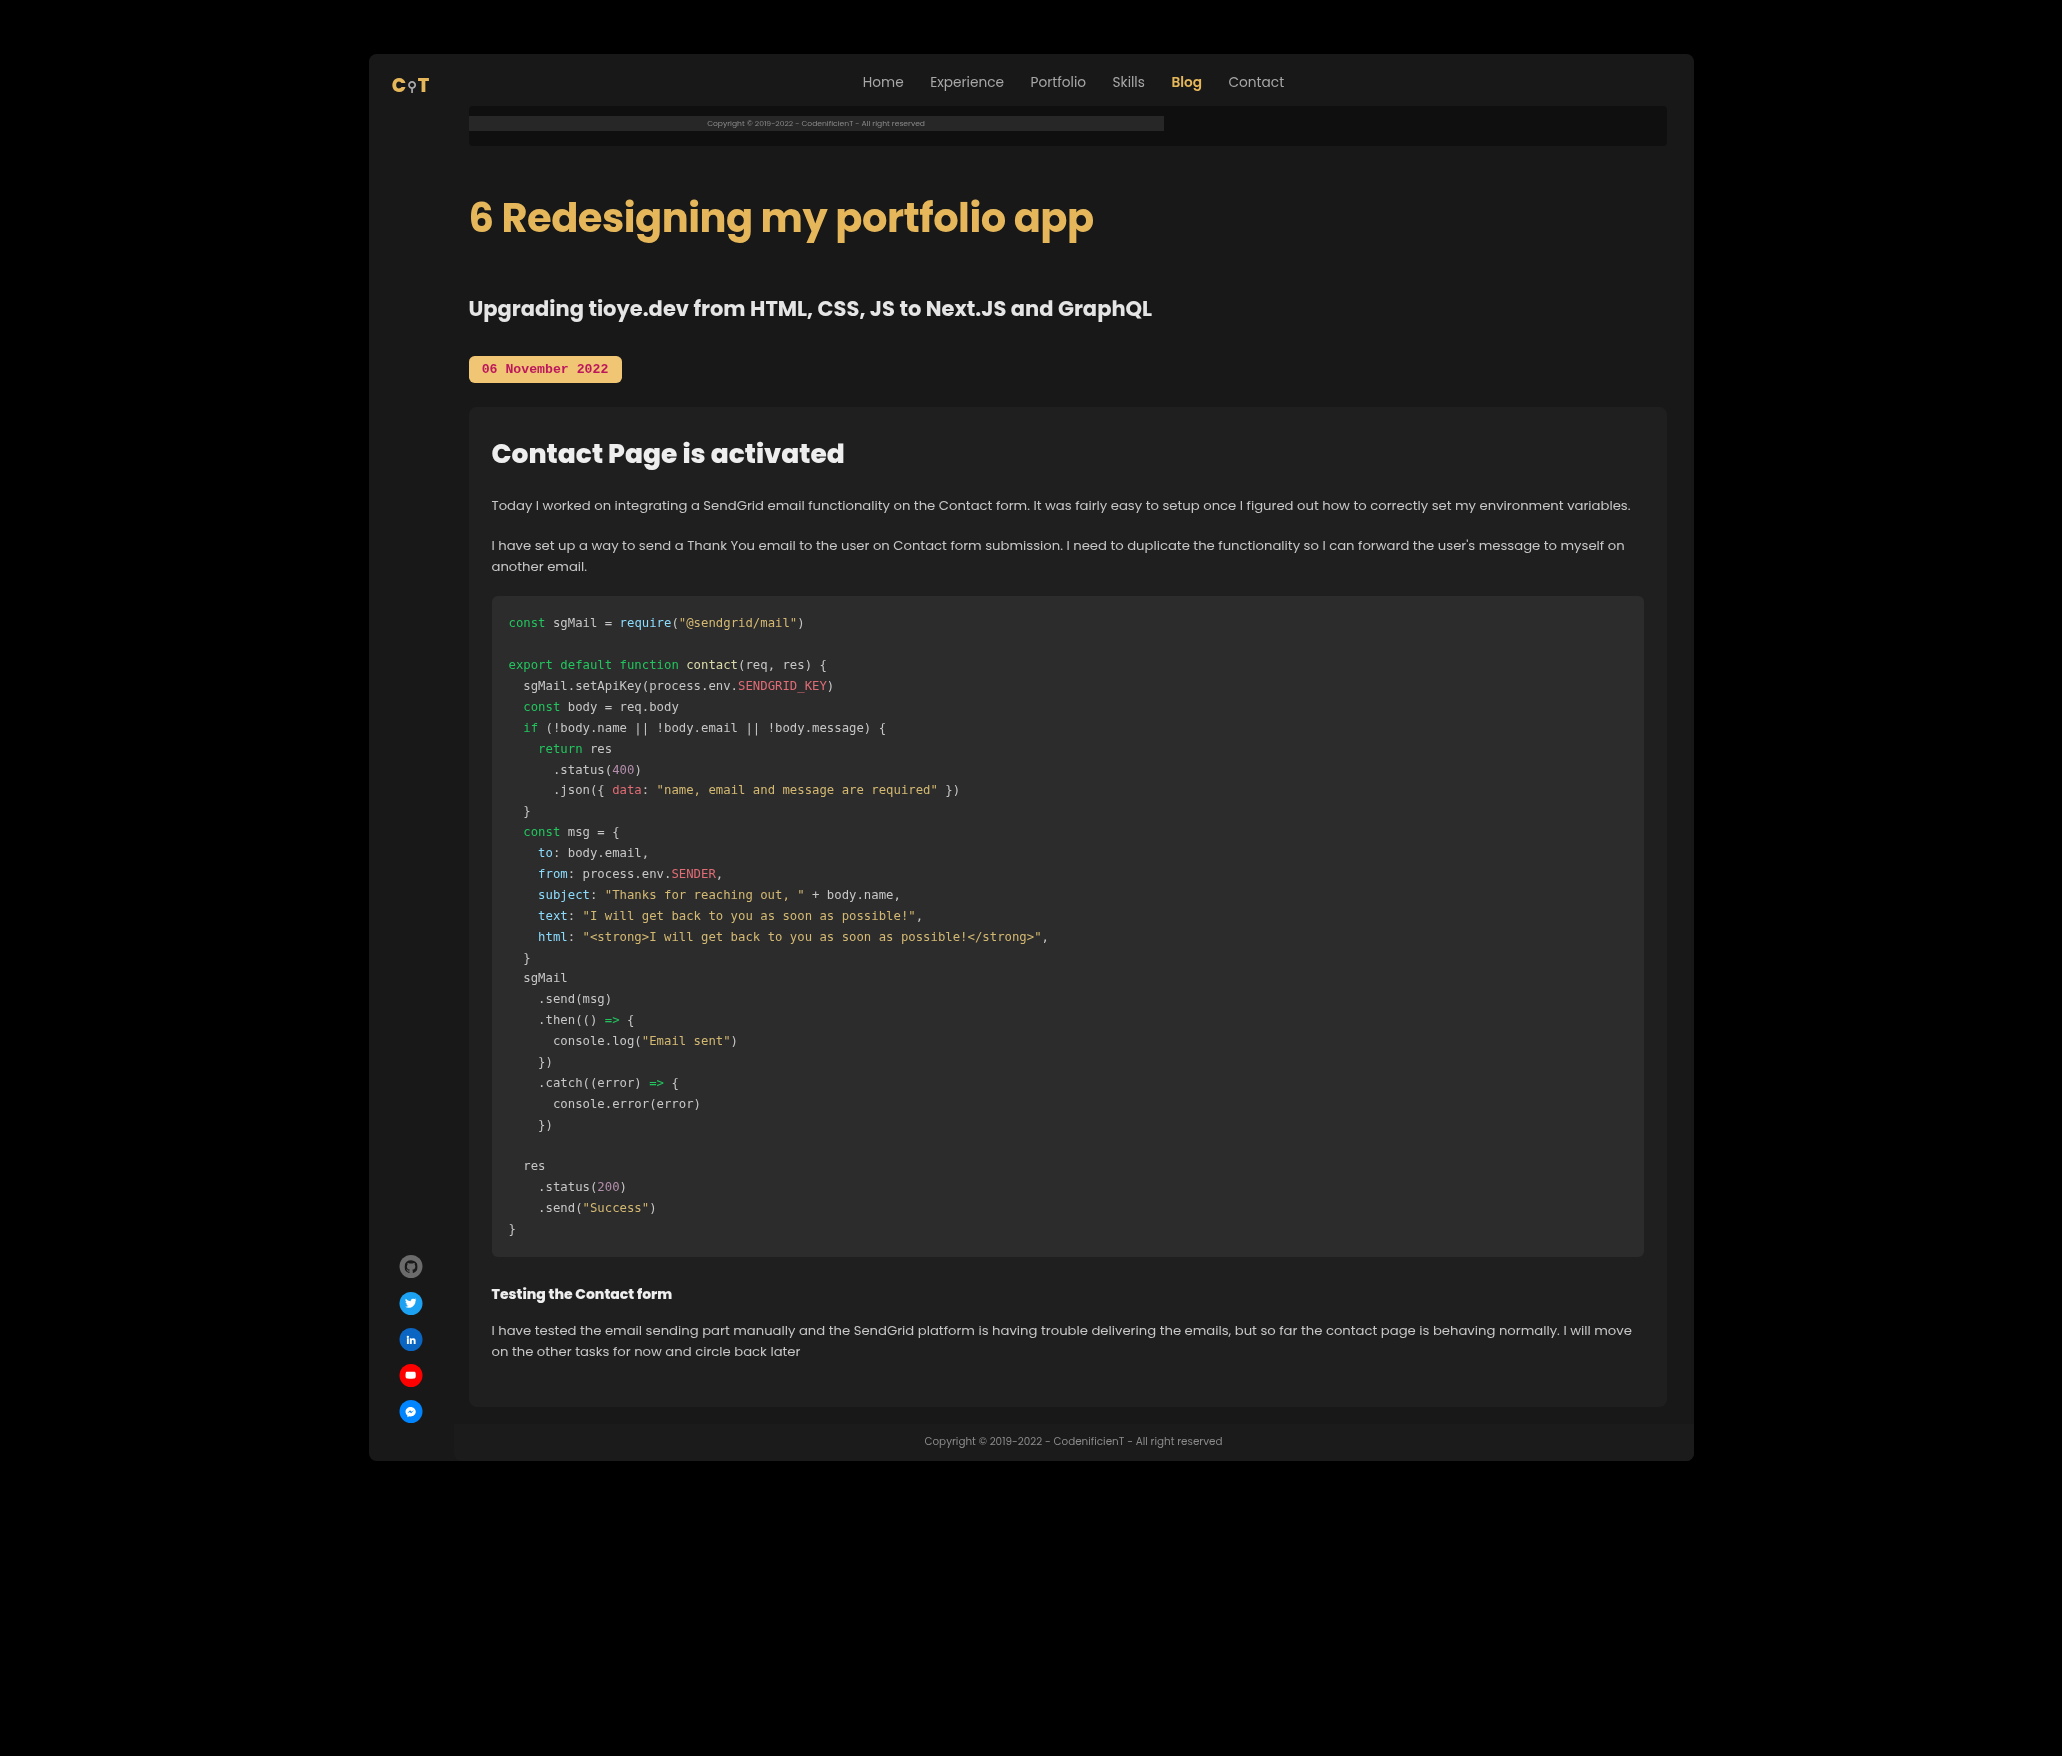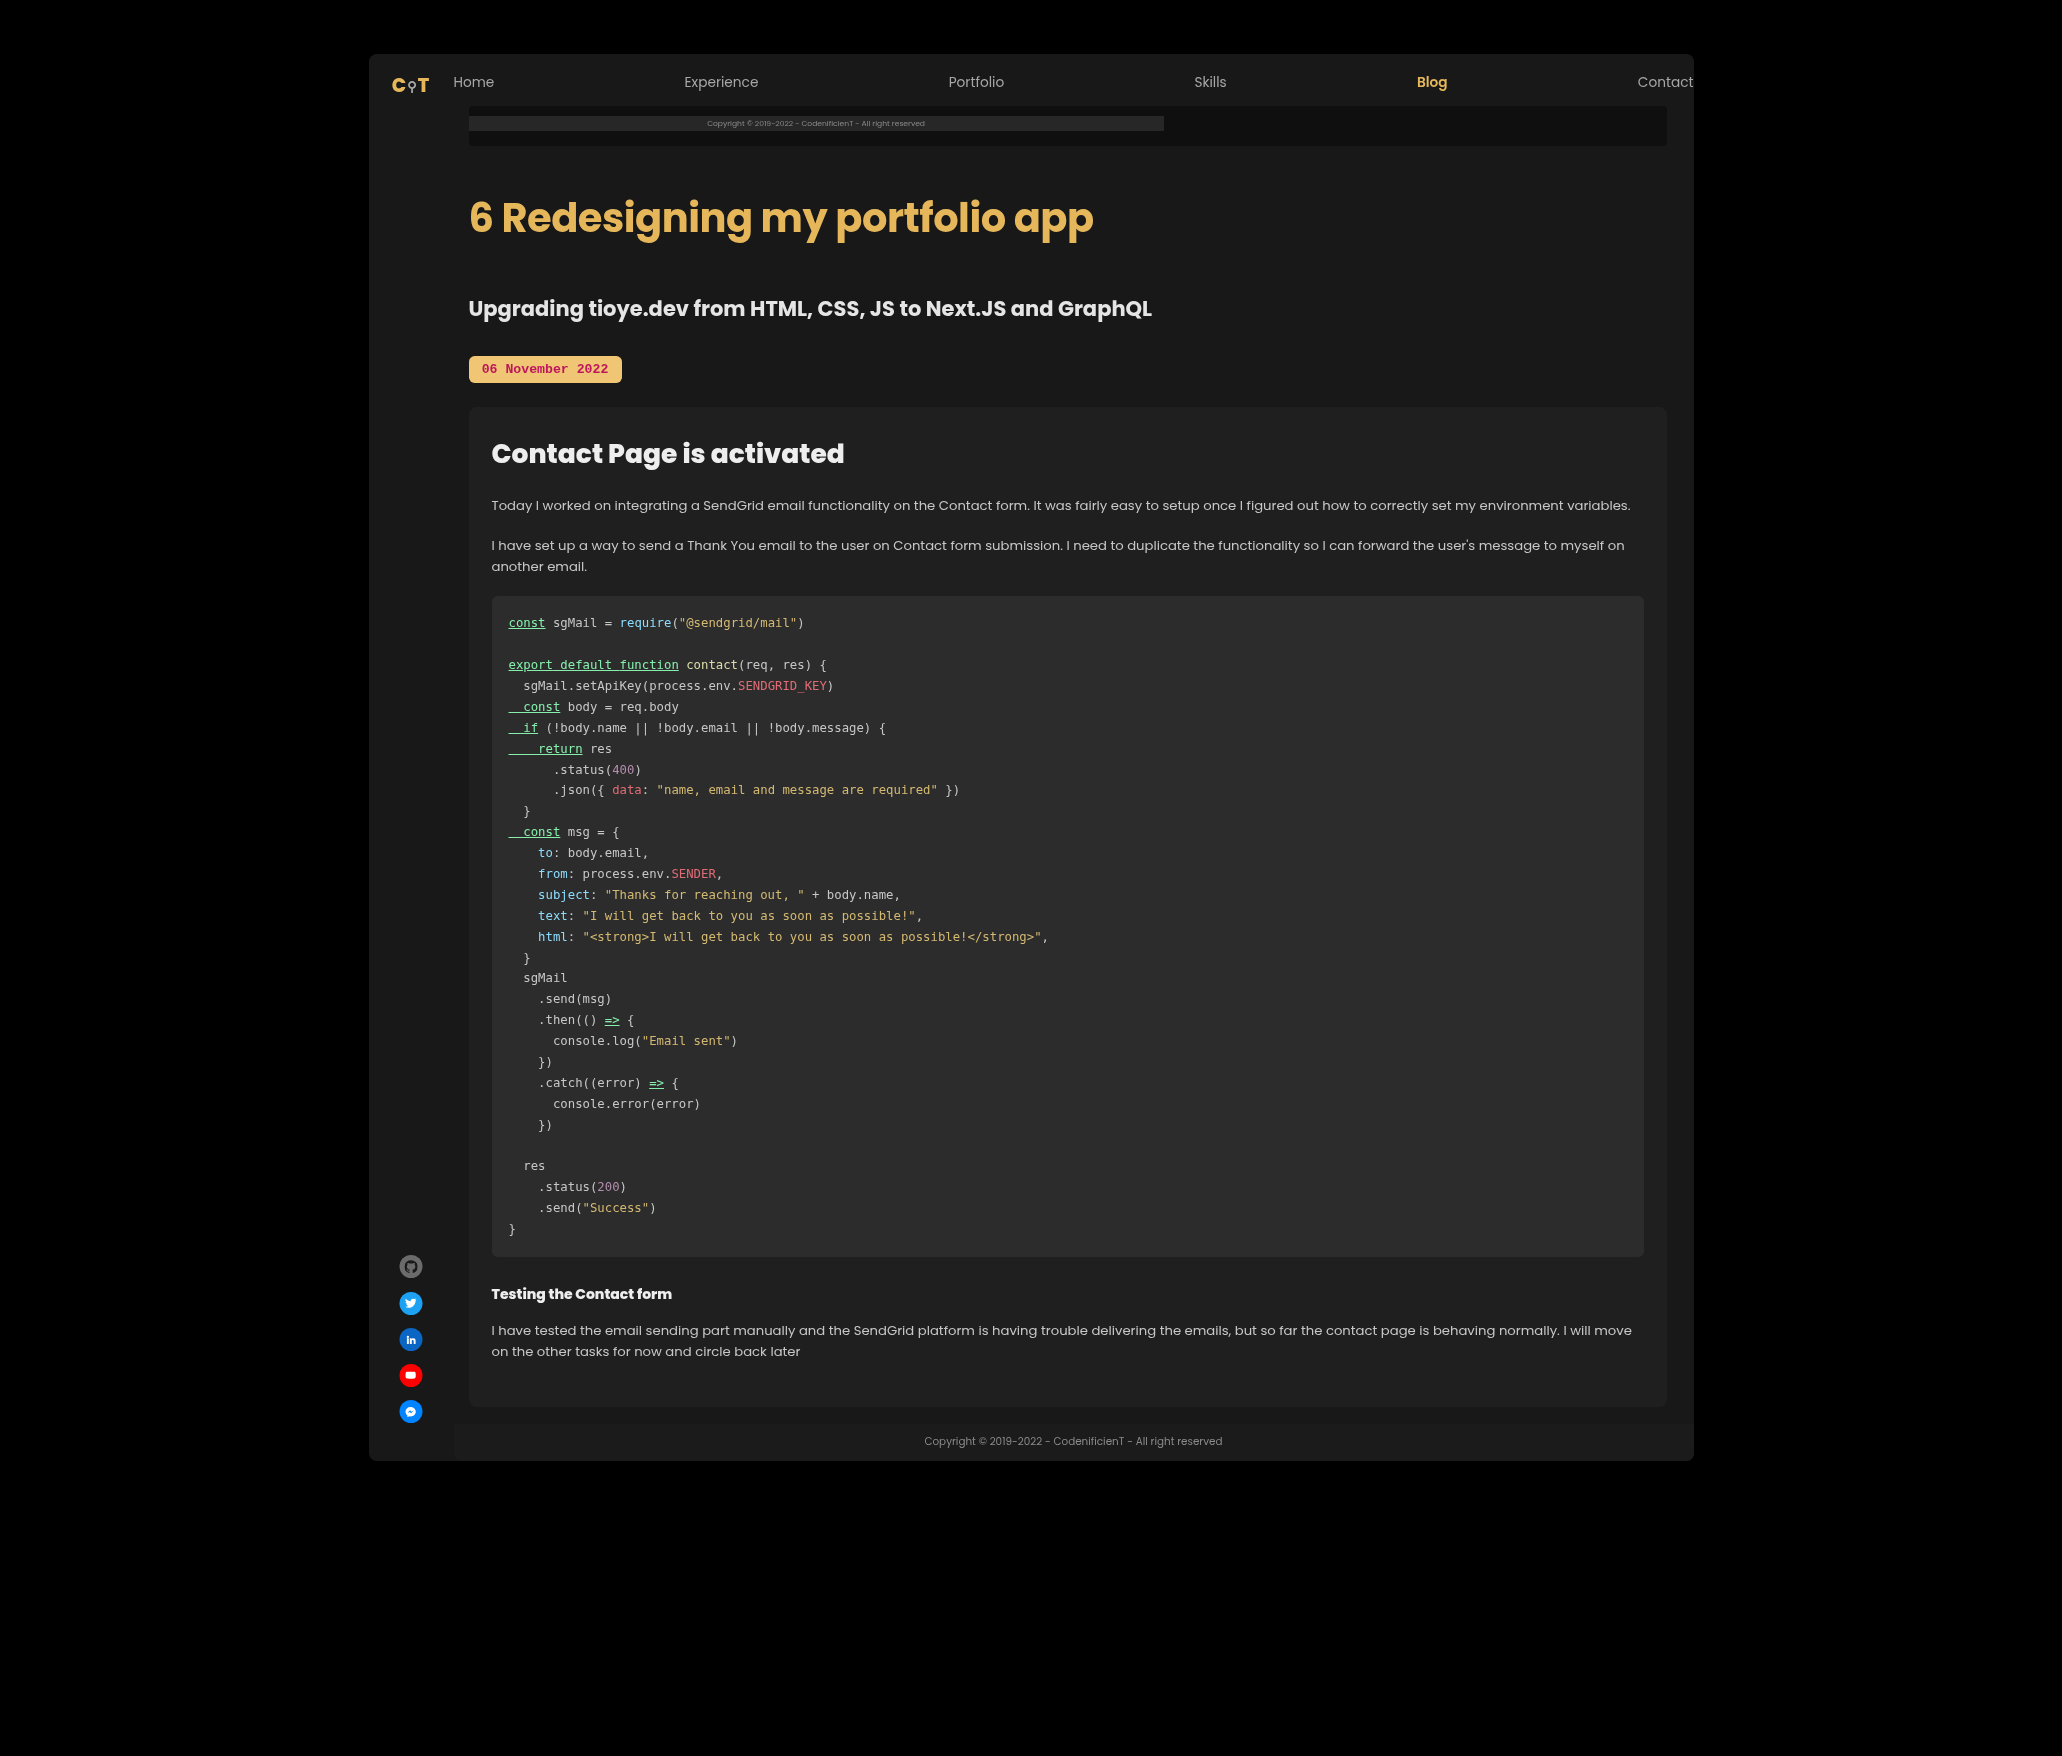--- a/index.html
+++ b/index.html
@@ -57,21 +57,21 @@
   .main {
     flex:1;
     display:flex;
     flex-direction:column;
     min-height:100%;
     padding-bottom:0;
   }
 
   nav.topnav {
     display:flex;
-    justify-content:space-between;
+    justify-content:center;
     gap:26.5px;
     padding:19px 0 13.2px;
     font-size:13.7px;
   }
   nav.topnav a {
     color:#a7a7a7;
     text-decoration:none;
     cursor:pointer;
   }
   nav.topnav a.active {
@@ -153,21 +153,21 @@
     border-radius:5.7px;
     padding:17px 17px;
     font-family: 'Menlo', 'Consolas', monospace;
     font-size:12.3px;
     line-height:1.7;
     color:#c7c7c7;
     overflow-x:auto;
     white-space:pre;
     margin-bottom:9.5px;
   }
-  .tok-kw   { color:#86efac;text-decoration:underline; }       
+  .tok-kw   { color:#22c55e; }       
   .tok-fn   { color:#8cdcfe; }       
   .tok-strp { color:#d4b972; }       
   .tok-red  { color:#e06c75; }       
   .tok-num  { color:#b48ead; }       
   .tok-id   { color:#dcdcaa; }       
 
   .page-footer {
     margin-top:auto;
     text-align:center;
     font-size:10.4px;

